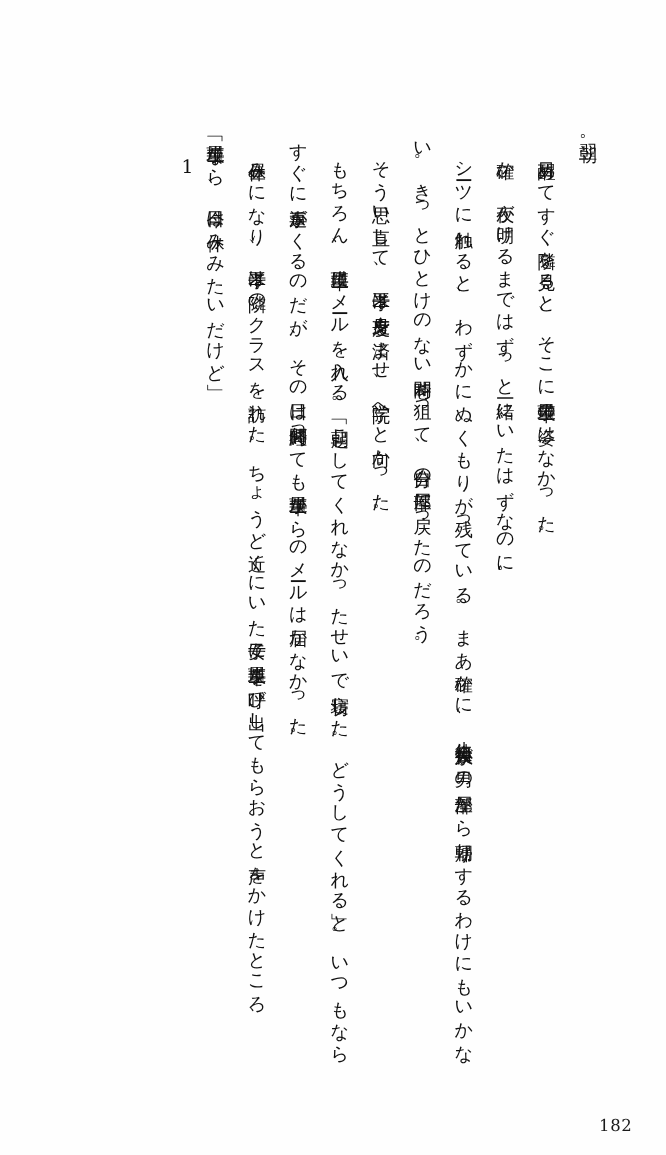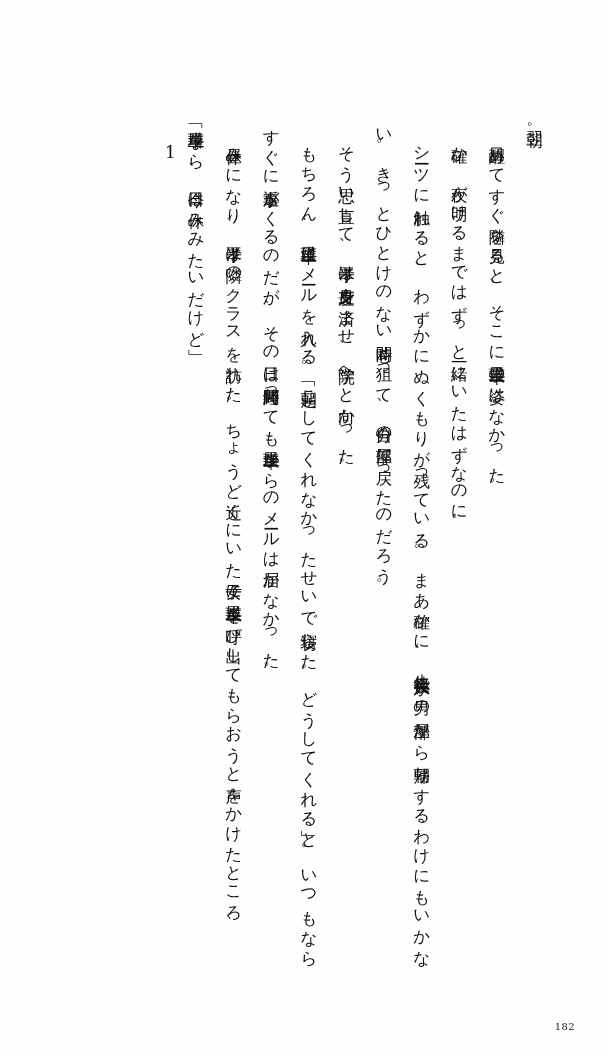--- a/index.html
+++ b/index.html
@@ -51,21 +51,21 @@
     top: 142px;
     left: 165px;
     font-size: 17px;
     font-family: "DejaVu Serif", serif;
     color: #111111;
   }
   .page-number {
     position: absolute;
     bottom: 18px;
     right: 30px;
-    font-size: 10px;
+    font-size: 15px;
     font-family: "DejaVu Serif", serif;
     color: #1a1a1a;
     letter-spacing: 0.04em;
     margin-left: 36px;
   }
 </style>
 </head>
 <body>
 
 <div class="page">

